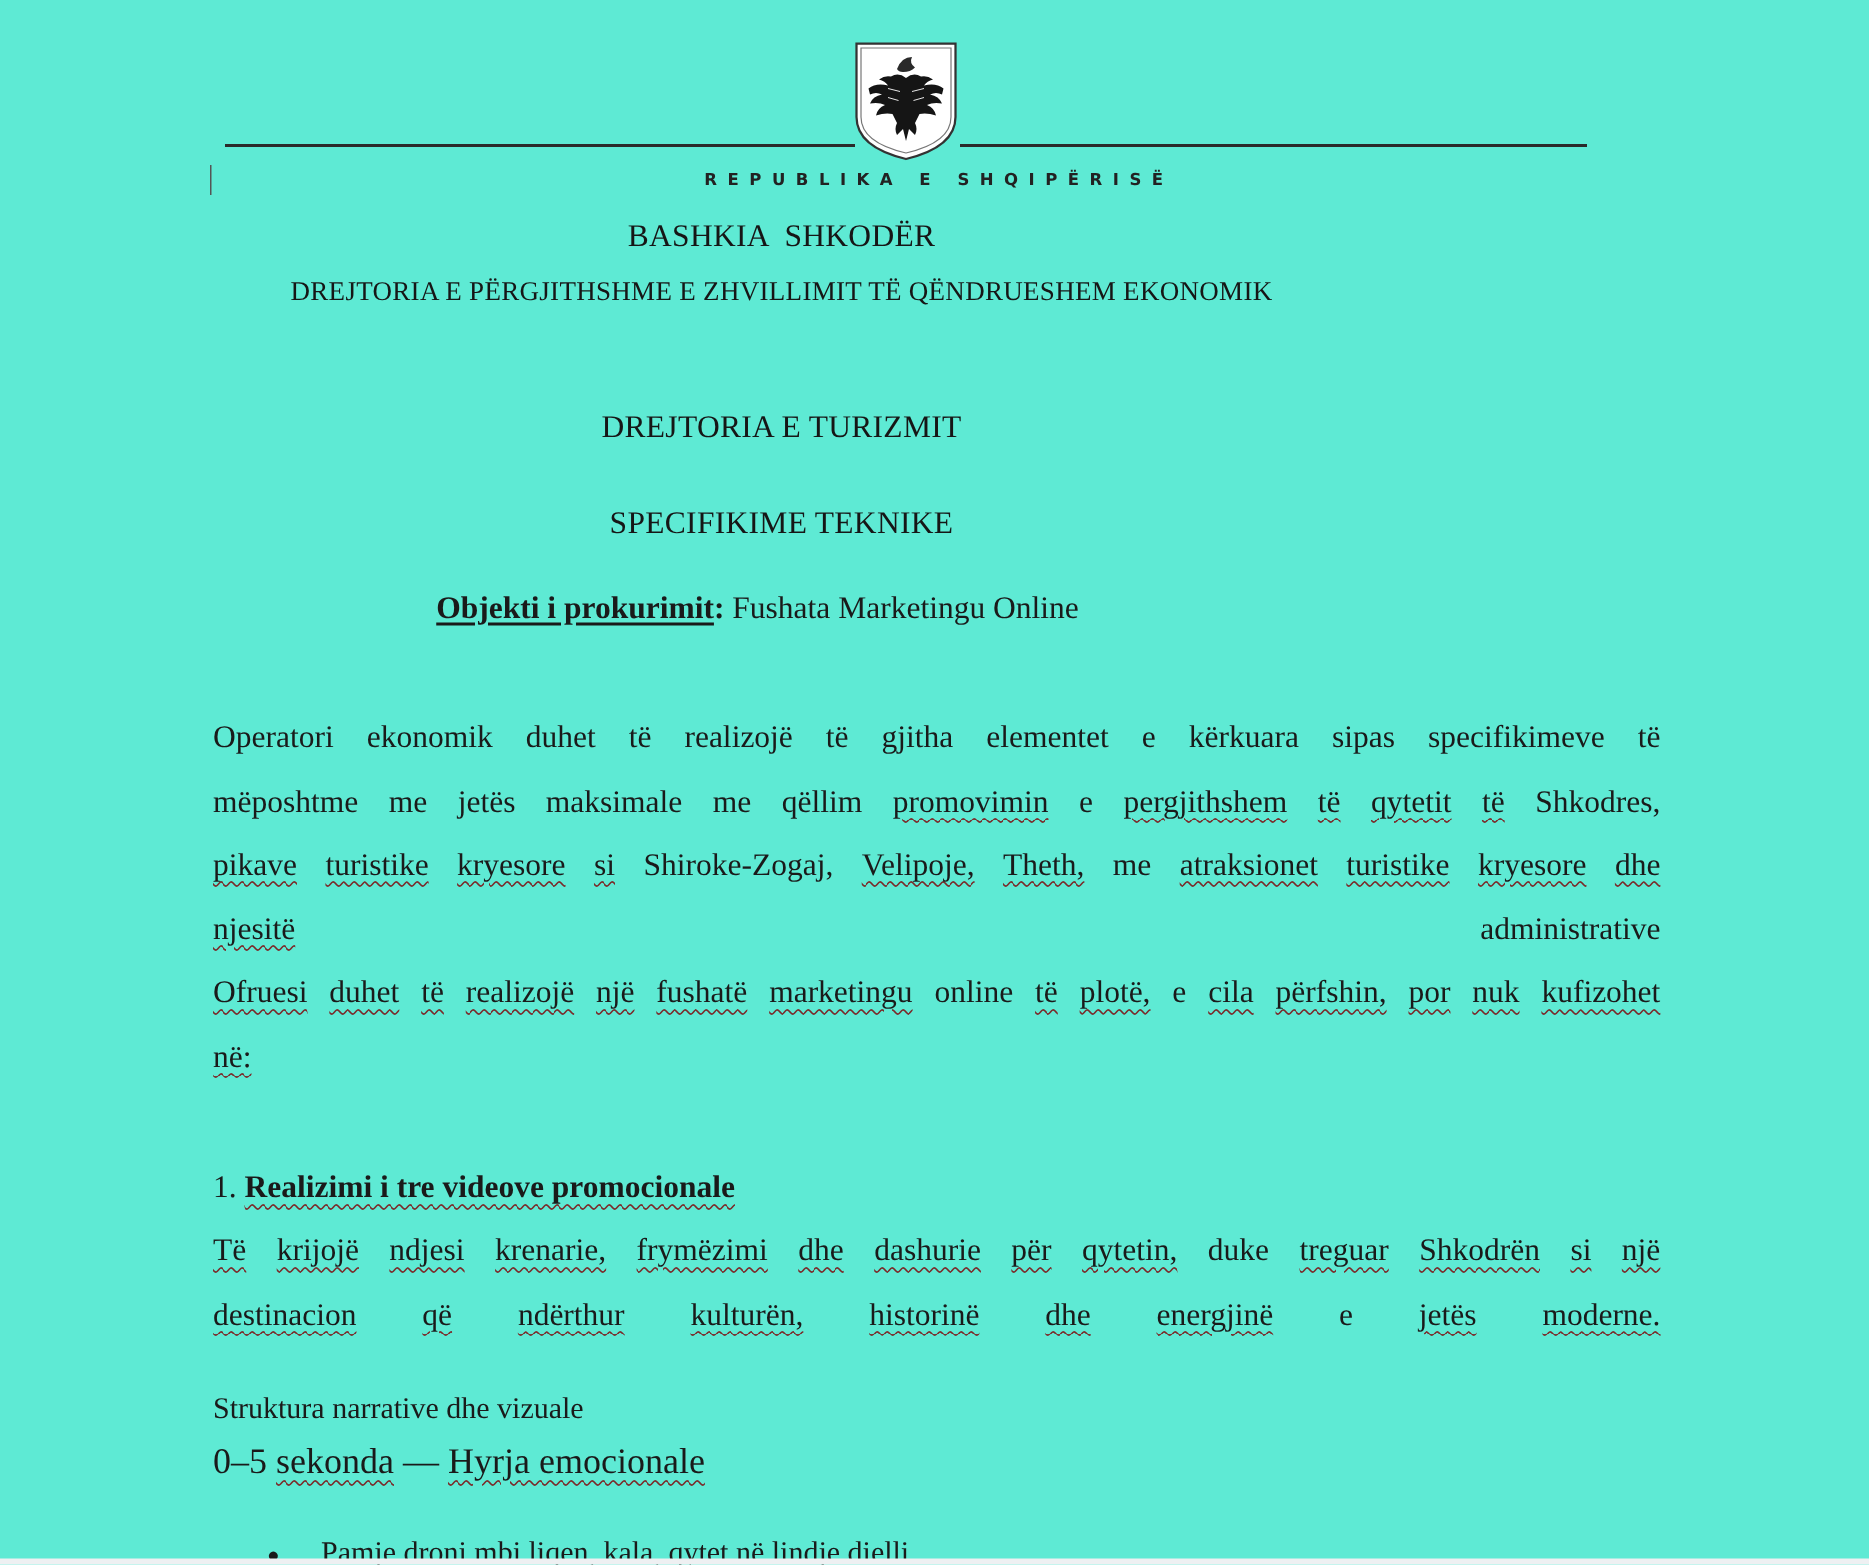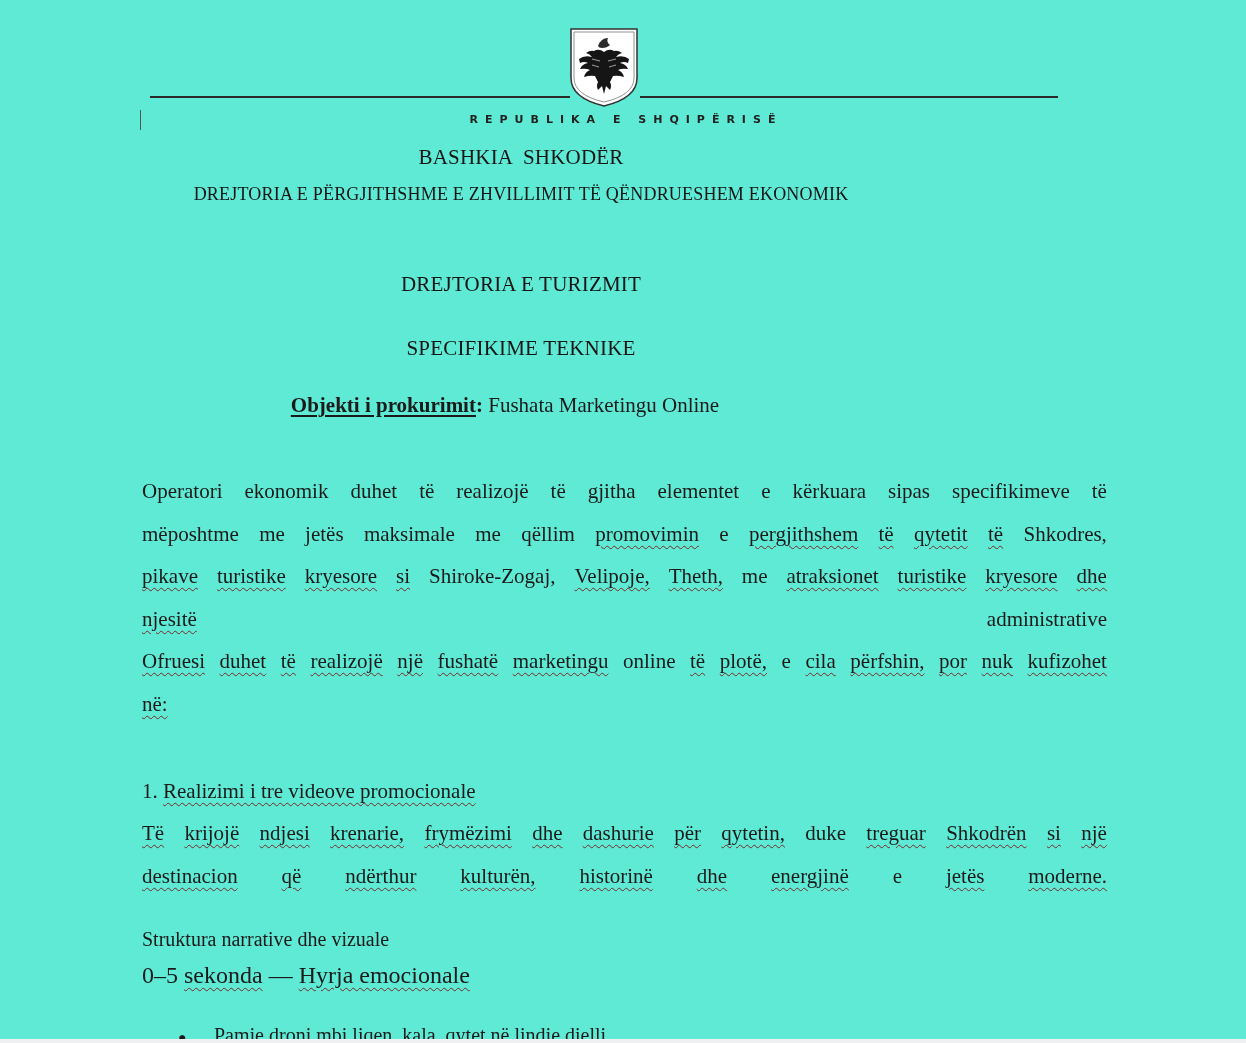--- a/index.html
+++ b/index.html
@@ -109,21 +109,21 @@
     }
     .jline.left { justify-content: space-between; gap: 8px; }
     .section-heading {
       position: absolute;
       left: 142px;
       top: 777px;
       font-size: 21px;
       line-height: 28px;
     }
     .section-heading .h {
-      font-weight: normal;
+      font-weight: bold;
       margin-top: 20px;
     }
     .p3 { top: 812px; }
     .struct {
       position: absolute;
       left: 142px;
       top: 926px;
       font-size: 20px;
       line-height: 26px;
     }

